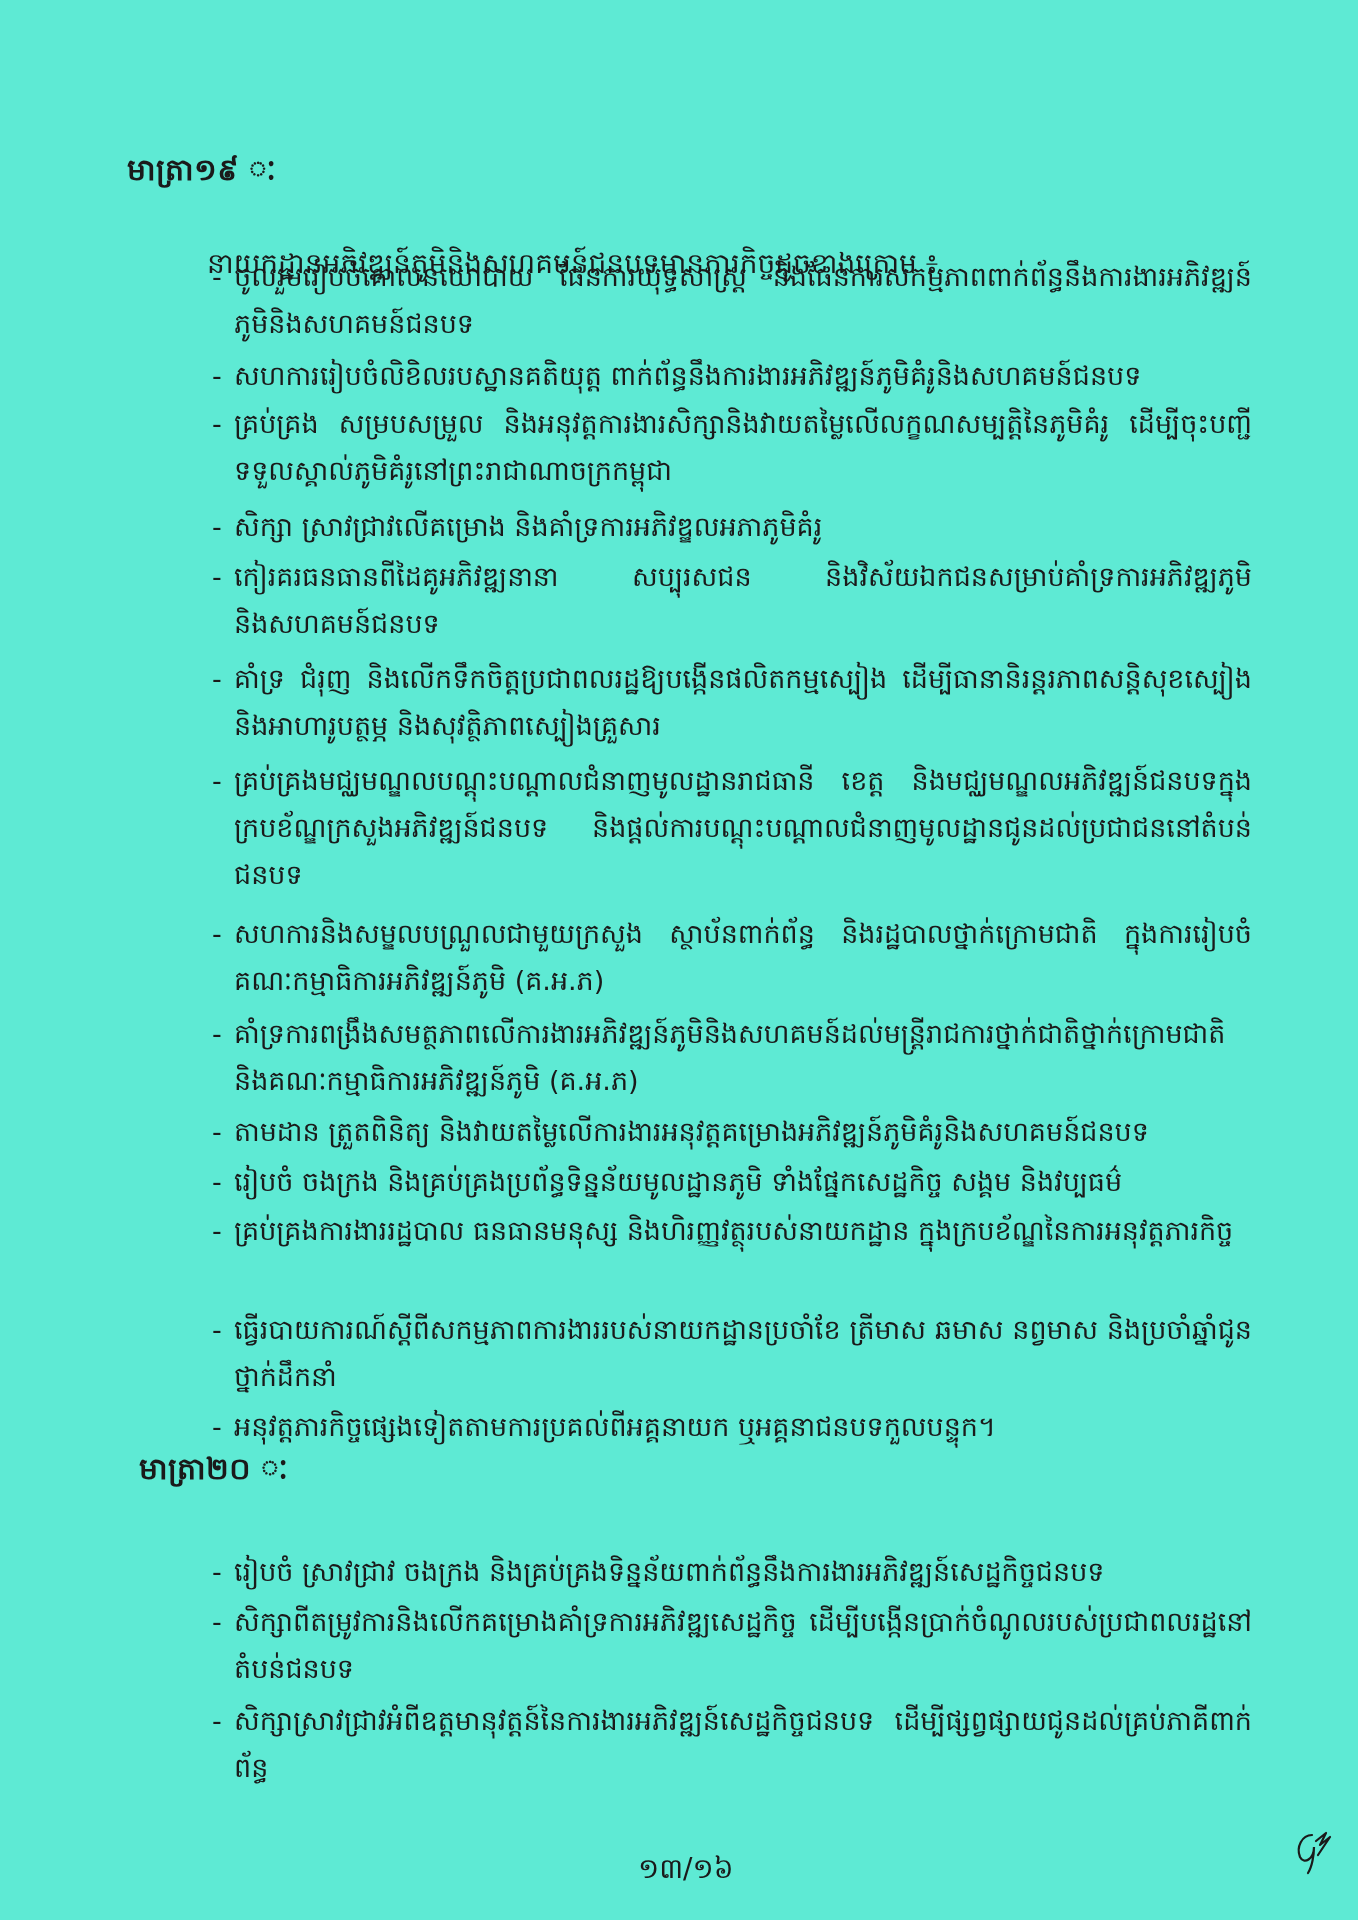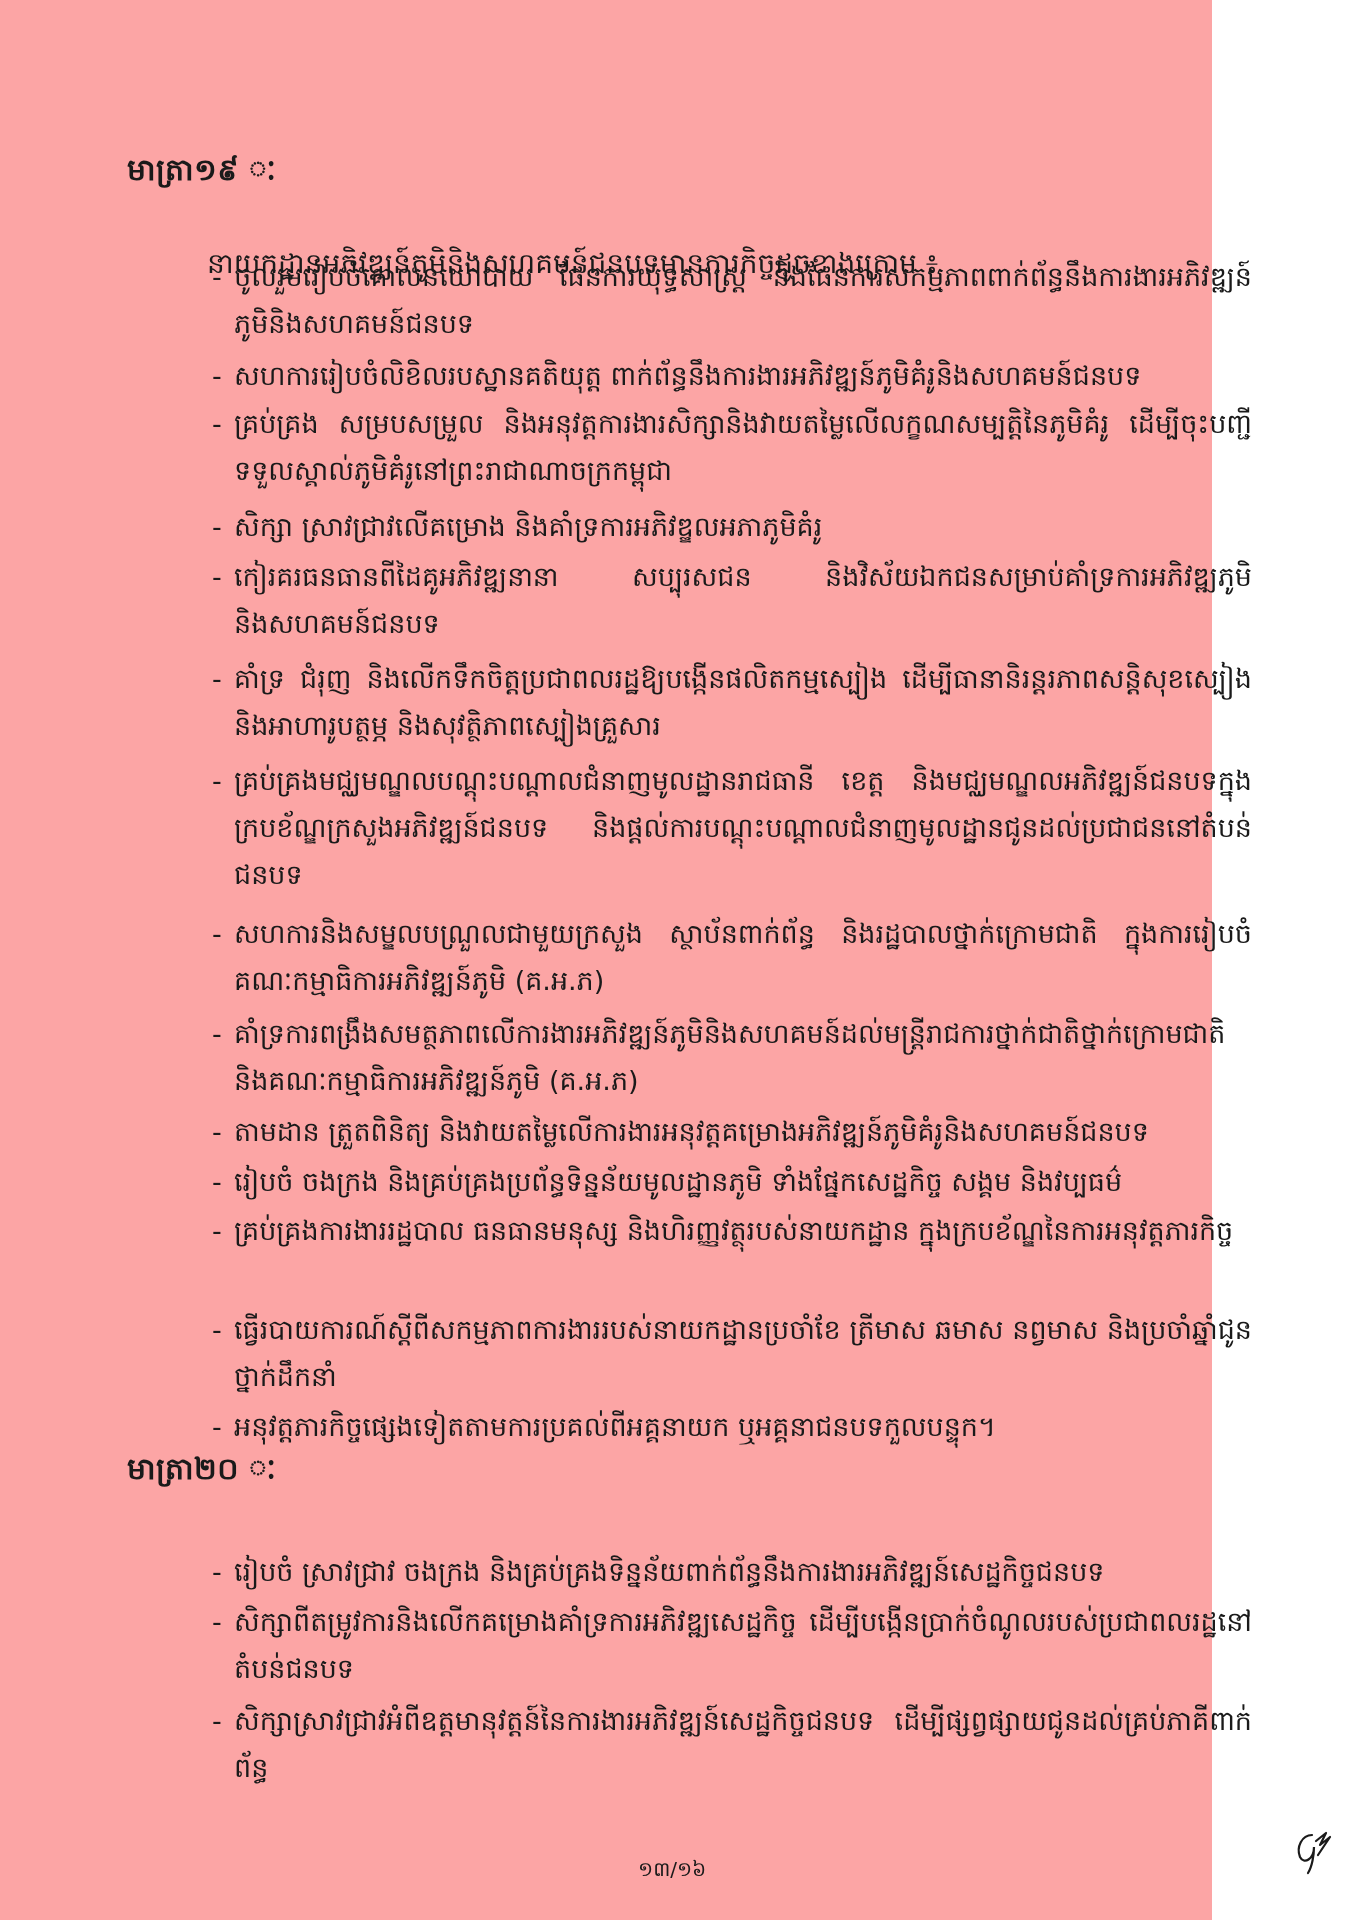--- a/index.html
+++ b/index.html
@@ -12,23 +12,23 @@
       height: 1920px;
       position: relative;
       overflow: hidden;
       color: #1a1a1a;
       font-family: "DejaVu Sans", "Liberation Sans", sans-serif;
     }
     .page {
       position: absolute;
       left: 0;
       top: 0;
-      width: 1212px;
+      width: 1358px;
       height: 1920px;
-      background: #fca5a5;
+      background: #5eead4;
     }
     .article-heading {
       position: absolute;
       left: 127px;
       font-size: 30px;
       font-weight: bold;
       letter-spacing: 0.5px;
       line-height: 40px;
       white-space: nowrap;
     }
@@ -55,21 +55,21 @@
     .item .text {
       display: block;
       padding-left: 22px;
       text-align: justify;
       text-align-last: left;
     }
     .page-number {
       position: absolute;
       left: 638px;
       top: 1852px;
-      font-size: 20px;
+      font-size: 28px;
       line-height: 34px;
       white-space: nowrap;
     }
     .signature {
       position: absolute;
       left: 1282px;
       top: 1805px;
       width: 60px;
       height: 70px;
     }
@@ -132,21 +132,21 @@
   </div>
   <div class="item" style="top:1306px;">
     <span class="dash">-</span>
     <span class="text">ធ្វើរបាយការណ៍ស្តីពីសកម្មភាពការងាររបស់នាយកដ្ឋានប្រចាំខែ ត្រីមាស ឆមាស នព្វមាស និងប្រចាំឆ្នាំជូនថ្នាក់ដឹកនាំ</span>
   </div>
   <div class="item" style="top:1403px;">
     <span class="dash">-</span>
     <span class="text">អនុវត្តភារកិច្ចផ្សេងទៀតតាមការប្រគល់ពីអគ្គនាយក ឬអគ្គនាជនបទកួលបន្ទុក។</span>
   </div>
 
-  <div class="article-heading" style="top:1449px;">មាត្រា២០ ៈ</div>
+  <div class="article-heading" style="top:1449px;margin-left:12px;">មាត្រា២០ ៈ</div>
 
   <div class="item" style="top:1548px;">
     <span class="dash">-</span>
     <span class="text">រៀបចំ ស្រាវជ្រាវ ចងក្រង និងគ្រប់គ្រងទិន្នន័យពាក់ព័ន្ធនឹងការងារអភិវឌ្ឍន៍សេដ្ឋកិច្ចជនបទ</span>
   </div>
   <div class="item" style="top:1598px;">
     <span class="dash">-</span>
     <span class="text">សិក្សាពីតម្រូវការនិងលើកគម្រោងគាំទ្រការអភិវឌ្ឍសេដ្ឋកិច្ច ដើម្បីបង្កើនប្រាក់ចំណូលរបស់ប្រជាពលរដ្ឋនៅតំបន់ជនបទ</span>
   </div>
   <div class="item" style="top:1697px;">

